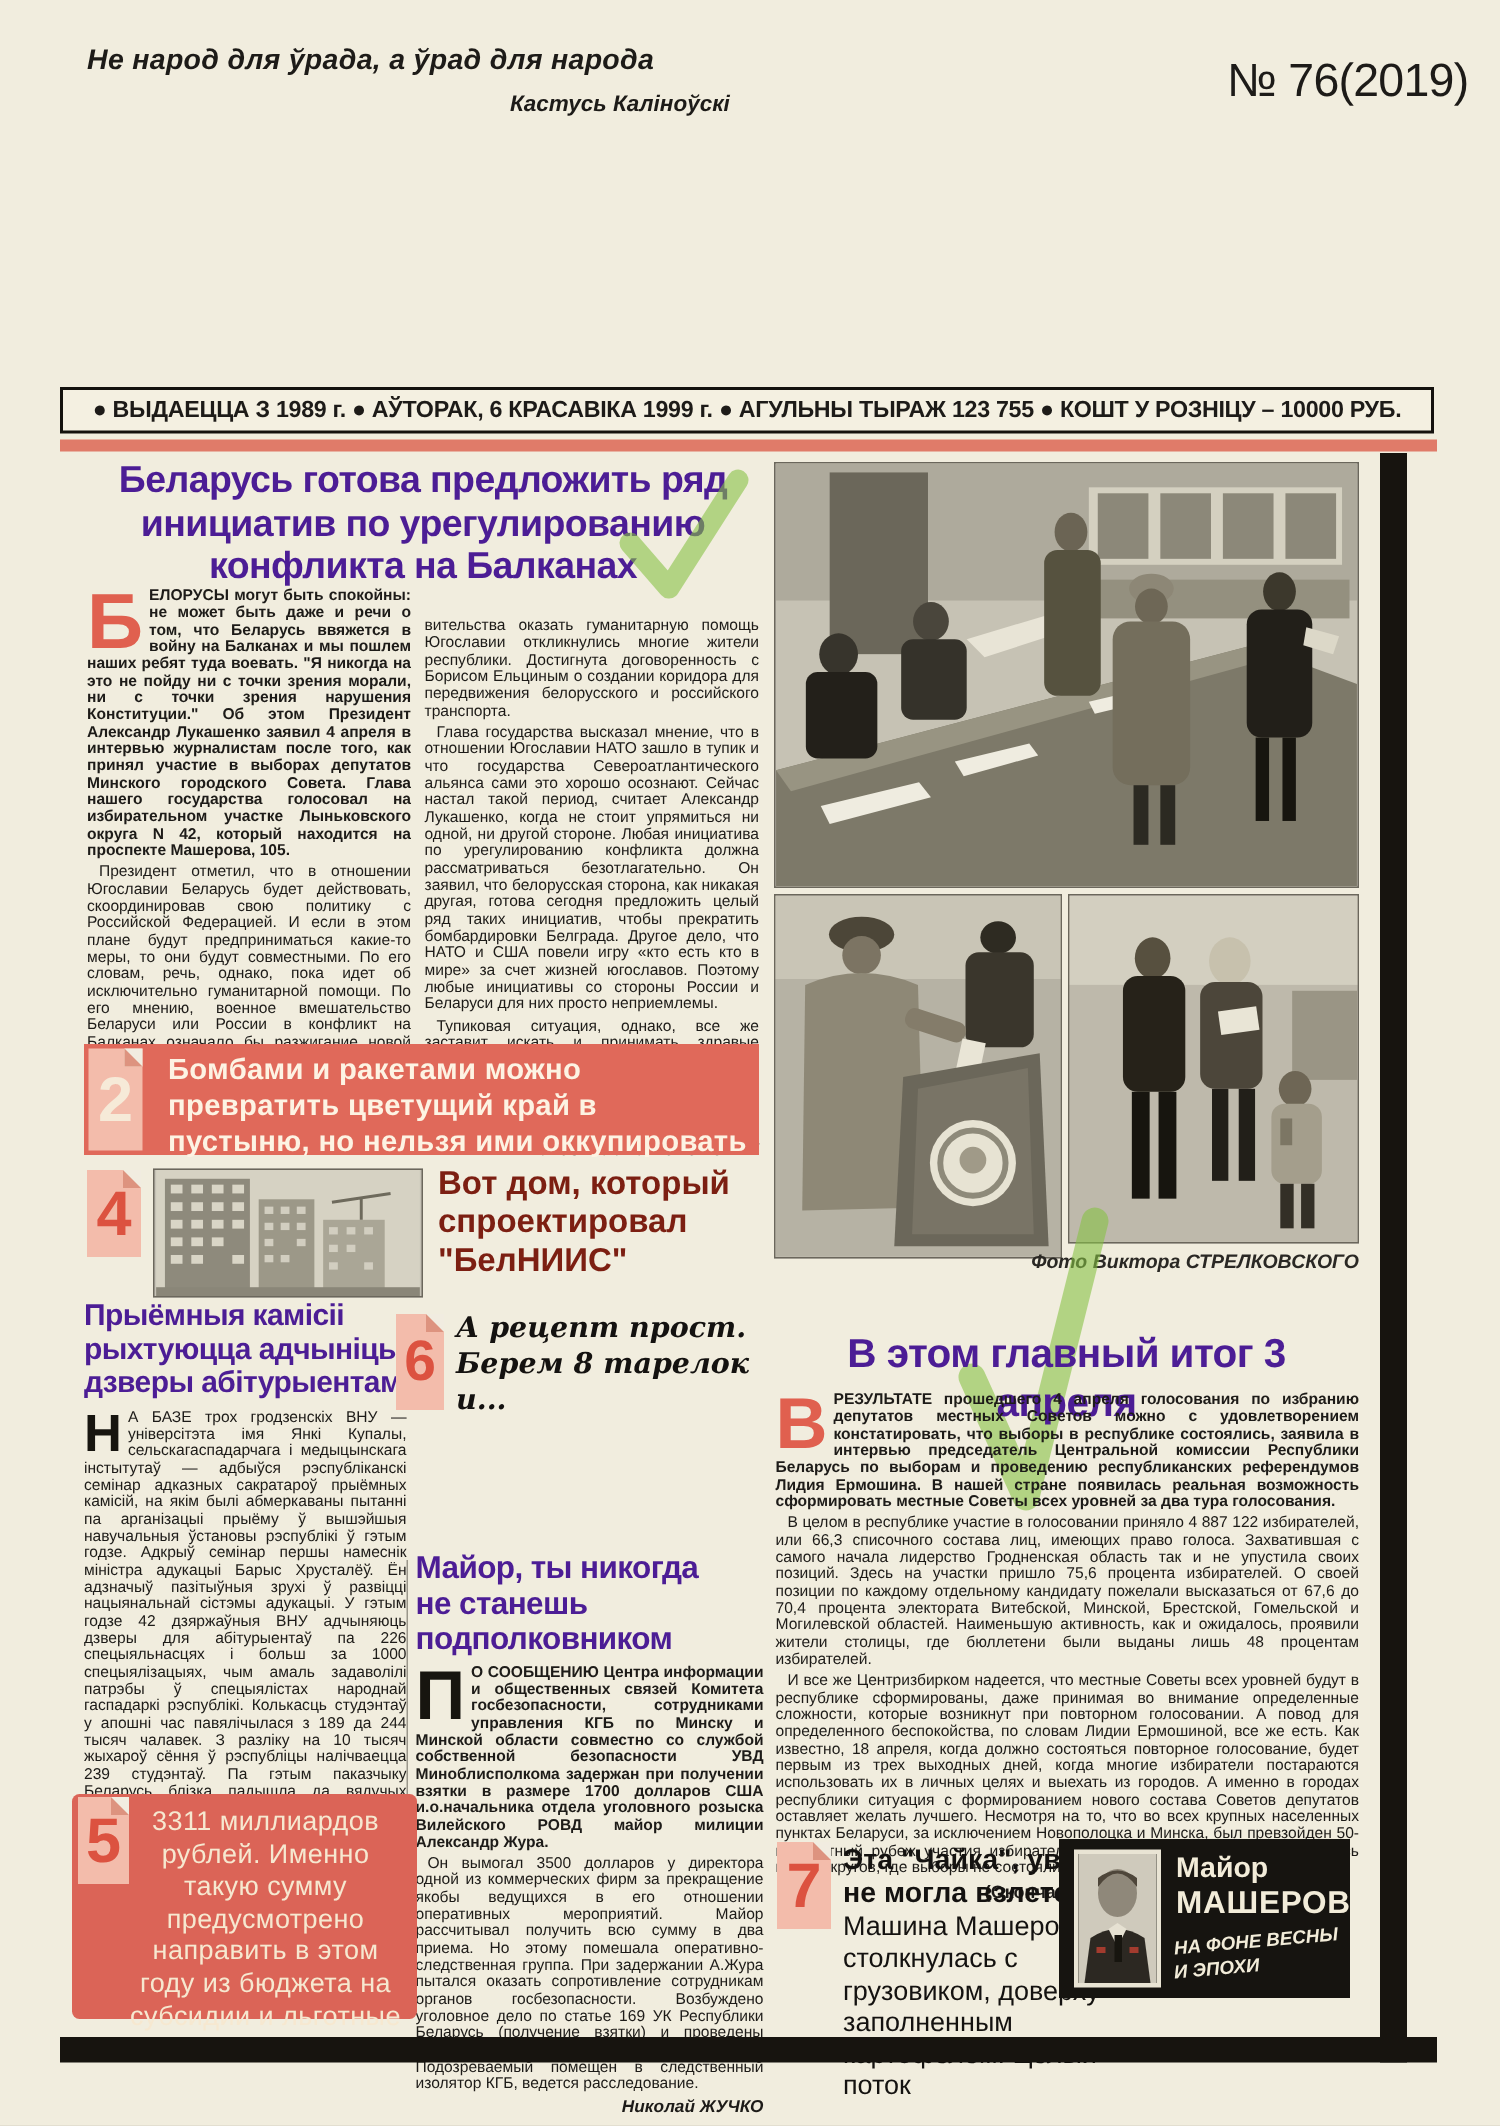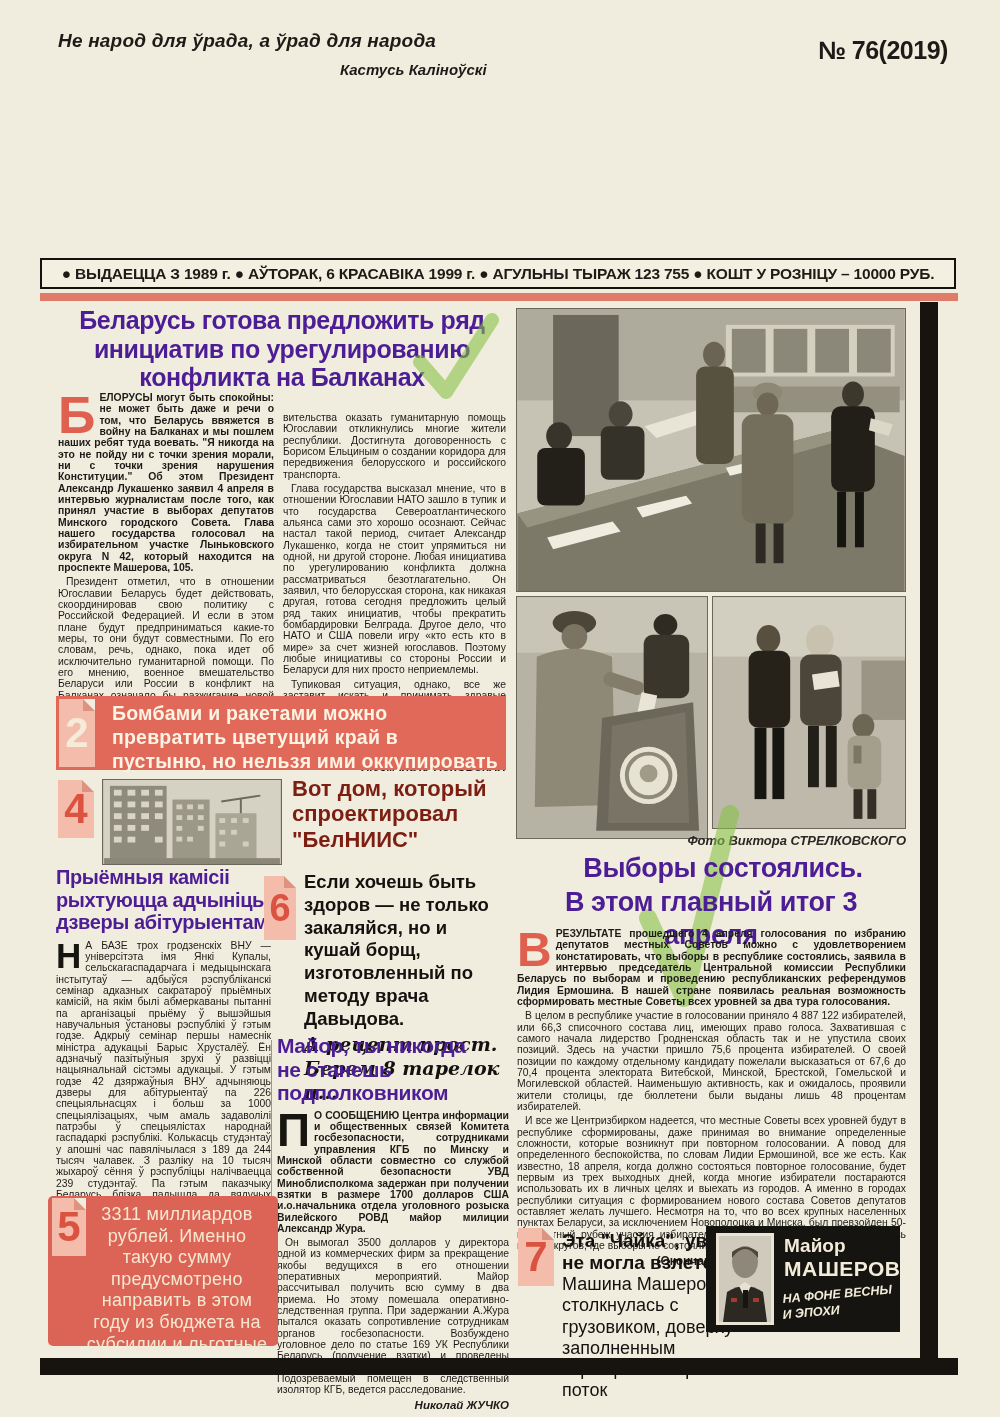--- a/index.html
+++ b/index.html
@@ -5,21 +5,21 @@
   html,body{margin:0;padding:0;background:#d8d4c6;}
   .page{
     position:relative;width:1000px;height:1417px;margin:0 auto;
     background:#f1edde;
     font-family:"Liberation Sans",sans-serif;color:#1d1b18;overflow:hidden;
   }
   .abs{position:absolute;}
   
   .motto{font-size:19px;font-weight:bold;font-style:italic;letter-spacing:.2px;}
   .motto-author{font-size:15px;font-weight:bold;font-style:italic;}
-  .issue-no{font-size:25px;font-weight:bold;letter-spacing:-.5px;}
+  .issue-no{font-size:31px;font-weight:normal;letter-spacing:-.5px;}
   
   .masthead{
     background:linear-gradient(#eeb7a6,#f3c5b4 60%,#efbcab);
     display:flex;align-items:center;justify-content:center;
   }
   .masthead-title{
     font-family:"DejaVu Serif",serif;font-weight:bold;
     font-size:122px;line-height:1;letter-spacing:1px;
     color:#f8f1de;
     -webkit-text-stroke:3px #cb6050;
@@ -178,21 +178,20 @@
       <p class="noindent"><span class="dcap dark" style="font-size:35px;">Н</span><span>А БАЗЕ трох гродзенскіх ВНУ — універсітэта імя Янкі Купалы, сельскагаспадарчага і медыцынскага інстытутаў — адбыўся рэспубліканскі семінар адказных сакратароў прыёмных камісій, на якім былі абмеркаваны пытанні па арганізацыі прыёму ў вышэйшыя навучальныя ўстановы рэспублікі ў гэтым годзе. Адкрыў семінар першы намеснік міністра адукацыі Барыс Хрусталёў. Ён адзначыў пазітыўныя зрухі ў развіцці нацыянальнай сістэмы адукацыі. У гэтым годзе 42 дзяржаўныя ВНУ адчыняюць дзверы для абітурыентаў па 226 спецыяльнасцях і больш за 1000 спецыялізацыях, чым амаль задаволілі патрэбы ў спецыялістах народнай гаспадаркі рэспублікі. Колькасць студэнтаў у апошні час павялічылася з 189 да 244 тысяч чалавек. З разліку на 10 тысяч жыхароў сёння ў рэспубліцы налічваецца 239 студэнтаў. Па гэтым паказчыку Беларусь блізка падышла да вядучых еўрапейскіх краін: Нідэрландаў, Швецыі, Германіі, Фінляндыі.</span></p>
     </div>
     <div class="byline">Віктар  ІЎЧАНКАЎ</div>
   </div>
 
   <div class="tab abs" style="left:264px;top:876px;width:32px;height:64px;">
     <span class="fold"></span>
     <span class="digit" style="font-size:38px;">6</span>
   </div>
   <div class="abs" style="left:304px;top:871px;width:204px;">
-    <div class="teaser6-text">Если хочешь быть здоров — не только закаляйся, но и кушай борщ, изготовленный по методу врача Давыдова.</div>
     <div class="teaser6-italic" style="margin-top:3px;">А рецепт прост.</div>
     <div class="teaser6-italic">Берем 8 тарелок и...</div>
   </div>
 
   <div class="abs col-divider" style="left:271px;top:1040px;width:1px;height:296px;"></div>
 
   <div class="abs" style="left:277px;top:1034px;width:232px;">
     <div class="hl hl-major">Майор, ты никогда</div>
     <div class="hl hl-major">не станешь подполковником</div>
     <div class="art" style="margin-top:5px;">
@@ -303,21 +302,20 @@
       <rect x="142" y="194" width="9" height="30" fill="#332f26"></rect>
         <rect x="156" y="194" width="9" height="30" fill="#332f26"></rect>
     </g>
   </svg>
 
   <div class="abs credit" style="left:560px;top:833px;width:346px;">Фото  Виктора  СТРЕЛКОВСКОГО</div>
 
   <svg class="abs check" style="left:628px;top:800px;" width="118" height="212" viewBox="0 0 118 212">
     <path d="M20,118 L56,198 L102,14" fill="none" stroke="#86c243" stroke-width="18" stroke-linecap="round" stroke-linejoin="round"></path>
   </svg>
-  <div class="abs hl hl-elections" style="left:540px;top:852px;width:366px;">Выборы состоялись.</div>
   <div class="abs hl hl-elections" style="left:516px;top:886px;width:390px;">В этом главный итог 3 апреля</div>
 
   <div class="abs art" style="left:517px;top:928px;width:389px;">
     <p class="bold noindent"><span class="dcap red" style="font-size:48px;">В</span><span>РЕЗУЛЬТАТЕ прошедшего 4 апреля голосования по избранию депутатов местных Советов можно с удовлетворением констатировать, что выборы в республике состоялись, заявила в интервью председатель Центральной комиссии Республики Беларусь по выборам и проведению республиканских референдумов Лидия Ермошина. В нашей стране появилась реальная возможность сформировать местные Советы всех уровней за два тура голосования.</span></p>
     <p>В целом в республике участие в голосовании приняло 4 887 122 избирателей, или 66,3 списочного состава лиц, имеющих право голоса. Захватившая с самого начала лидерство Гродненская область так и не упустила своих позиций. Здесь на участки пришло 75,6 процента избирателей. О своей позиции по каждому отдельному кандидату пожелали высказаться от 67,6 до 70,4 процента электората Витебской, Минской, Брестской, Гомельской и Могилевской областей. Наименьшую активность, как и ожидалось, проявили жители столицы, где бюллетени были выданы лишь 48 процентам избирателей.</p>
     <p>И все же Центризбирком надеется, что местные Советы всех уровней будут в республике сформированы, даже принимая во внимание определенные сложности, которые возникнут при повторном голосовании. А повод для определенного беспокойства, по словам Лидии Ермошиной, все же есть. Как известно, 18 апреля, когда должно состояться повторное голосование, будет первым из трех выходных дней, когда многие избиратели постараются использовать их в личных целях и выехать из городов. А именно в городах республики ситуация с формированием нового состава Советов депутатов оставляет желать лучшего. Несмотря на то, что во всех крупных населенных пунктах Беларуси, за исключением Новополоцка и Минска, был превзойден 50-процентный рубеж участия избирателей в голосовании, в городах осталось много округов, где выборы не состоялись.</p>
     <div class="continuation">(Окончание  на  с.2)</div>
   </div>
 
   <div class="tab abs" style="left:518px;top:1228px;width:36px;height:58px;">

